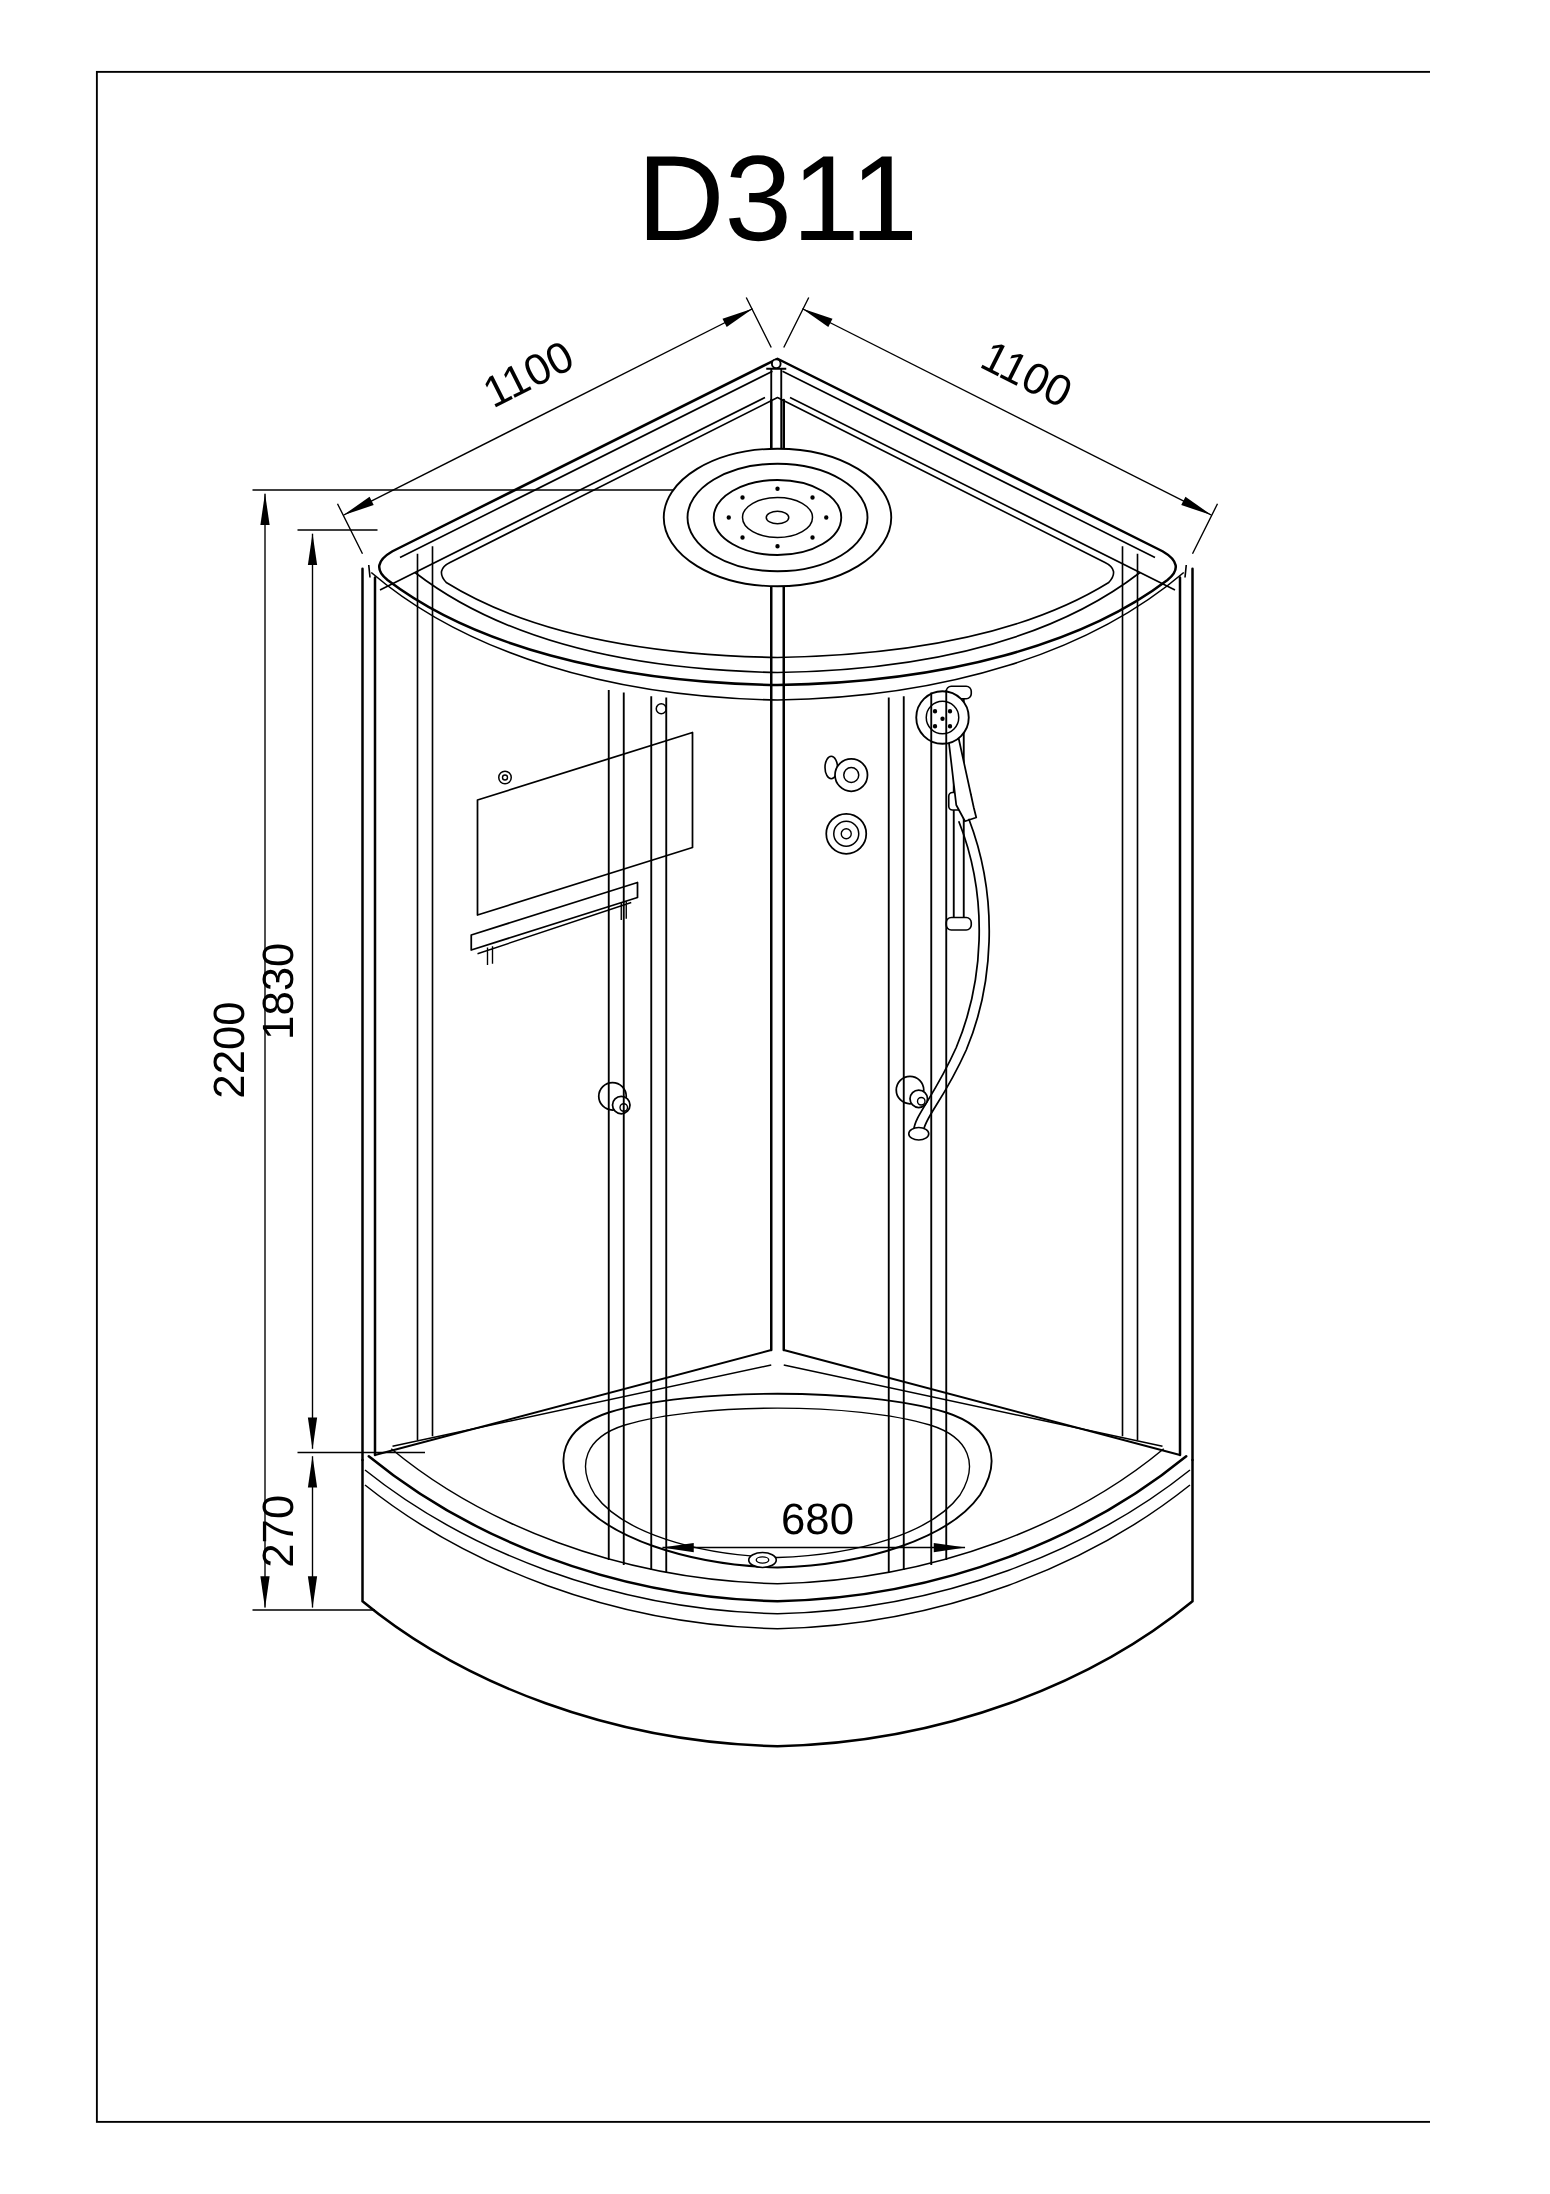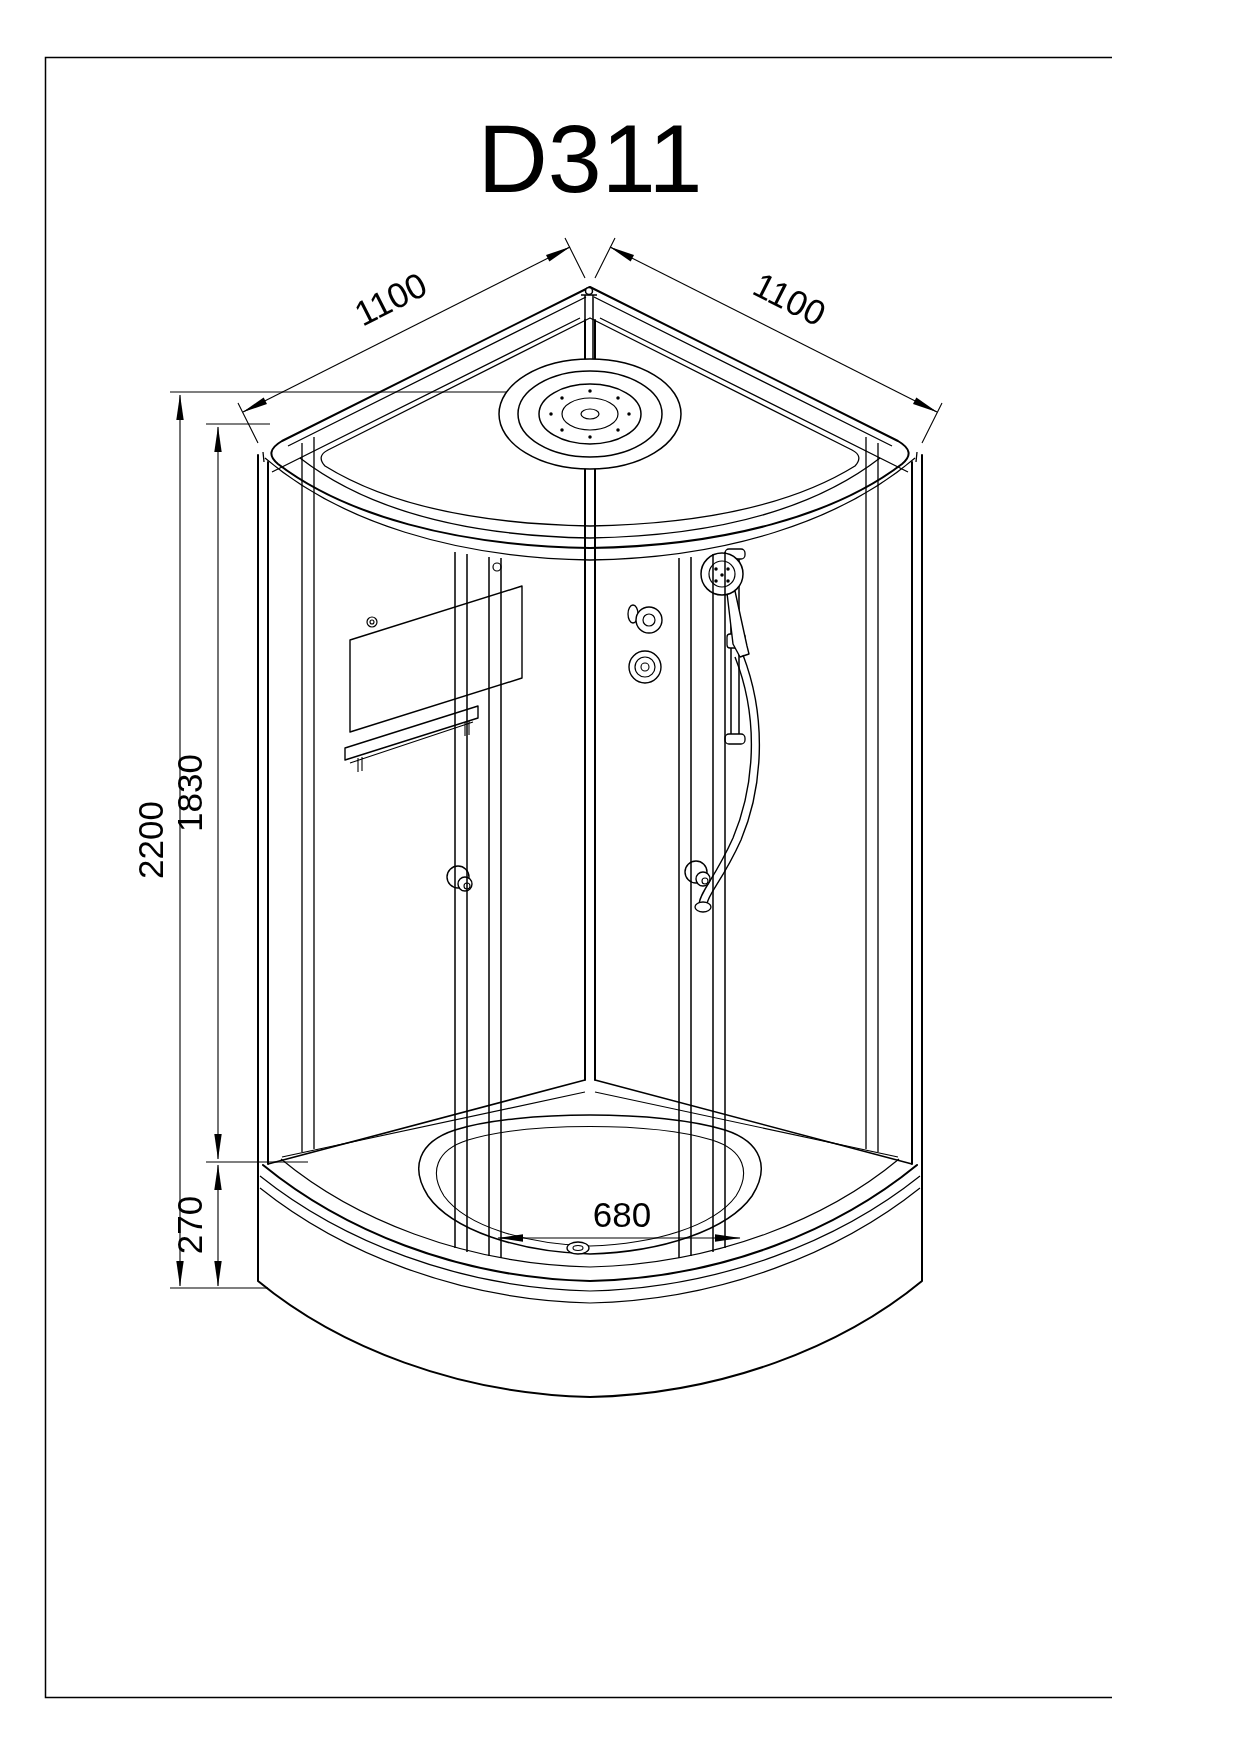--- a/index.html
+++ b/index.html
@@ -1,16 +1,16 @@
 <!DOCTYPE html>
 <html><head>
 <meta charset="utf-8">
 <style>
   html,body{margin:0;padding:0;background:#fff;}
-  .page{width:1112px;height:1755px;background:#fff;position:relative;overflow:hidden;}
+  .page{width:1112px;height:1755px;background:#fff;position:relative;overflow:hidden;margin-left:32px;}
   svg{display:block;}
   .title-text{font-family:"Liberation Sans",sans-serif;font-size:97px;fill:#000;}
   .dim-text{font-family:"Liberation Sans",sans-serif;font-size:35px;fill:#000;}
   .s20{stroke:#000;stroke-width:2;fill:none;stroke-linejoin:round;stroke-linecap:round;}
   .s16{stroke:#000;stroke-width:1.6;fill:none;stroke-linejoin:round;}
   .s15{stroke:#000;stroke-width:1.5;fill:none;stroke-linejoin:round;}
   .s14{stroke:#000;stroke-width:1.4;fill:none;stroke-linejoin:round;}
   .s13{stroke:#000;stroke-width:1.3;fill:none;stroke-linejoin:round;}
   .s12{stroke:#000;stroke-width:1.2;fill:none;stroke-linejoin:round;}
   .s11{stroke:#000;stroke-width:1.1;fill:none;stroke-linejoin:round;}

